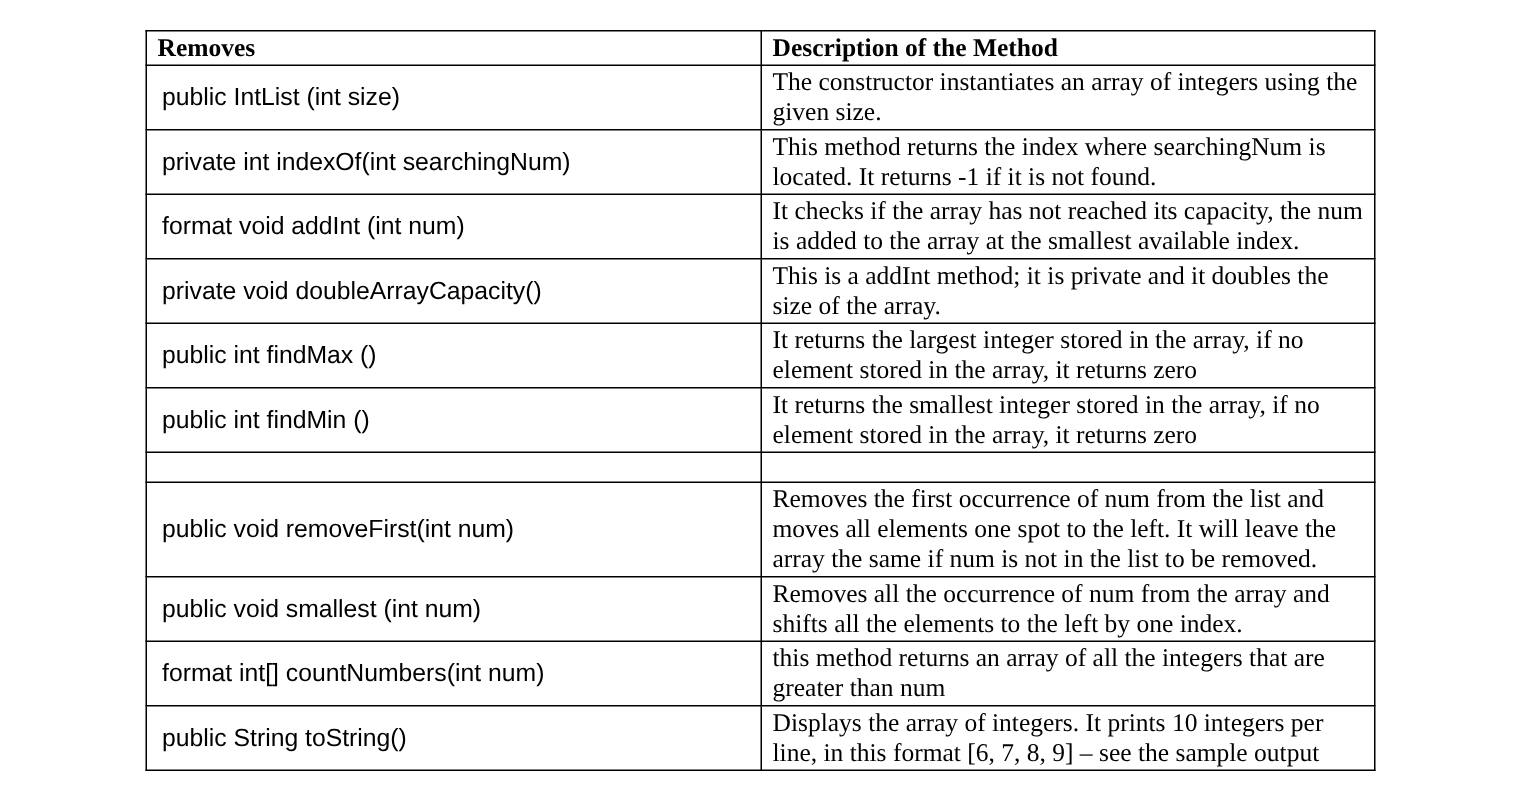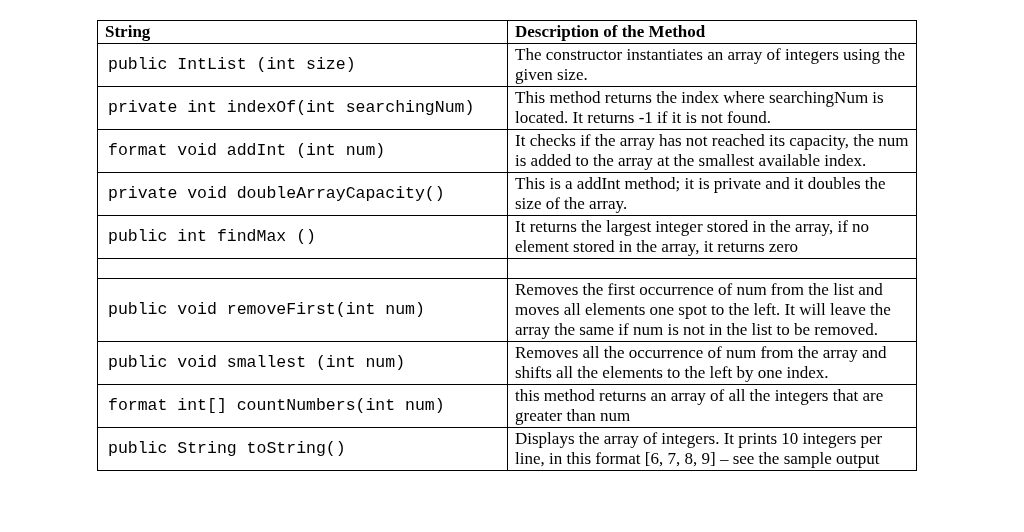--- a/index.html
+++ b/index.html
@@ -36,21 +36,21 @@
   table.methods th {
     font-family: "Liberation Serif", serif;
     font-weight: bold;
     font-size: 17px;
     line-height: 20px;
     text-align: left;
     padding: 1px 6px 1px 7px;
     height: 21px;
   }
   td.method-cell {
-    font-family: Liberation Mono, monospace;
+    font-family: Liberation Sans, sans-serif;
     font-size: 16.5px;
     line-height: 20px;
     vertical-align: middle;
     padding: 2px 4px 2px 10px;
     height: 20px;
     white-space: nowrap;
     overflow: hidden;
   }
   td.desc-cell {
     font-family: Liberation Serif, serif;
@@ -65,21 +65,21 @@
 <body>
 
 <div class="page">
   <table class="methods">
     <colgroup>
       <col class="c-method">
       <col class="c-desc">
     </colgroup>
     <thead>
       <tr>
-        <th>String</th>
+        <th>Removes</th>
         <th>Description of the Method</th>
       </tr>
     </thead>
     <tbody>
   <tr>
     <td class="method-cell">public IntList (int size)</td>
     <td class="desc-cell">The constructor instantiates an array of integers using the given size.</td>
   </tr>
 
   <tr>
@@ -95,20 +95,24 @@
   <tr>
     <td class="method-cell">private void doubleArrayCapacity()</td>
     <td class="desc-cell">This is a addInt method; it is private and it doubles the size of the array.</td>
   </tr>
 
   <tr>
     <td class="method-cell">public int findMax ()</td>
     <td class="desc-cell">It returns the largest integer stored in the array, if no element stored in the array, it returns zero</td>
   </tr>
 
+  <tr>
+    <td class="method-cell">public int findMin ()</td>
+    <td class="desc-cell">It returns the smallest integer stored in the array, if no element stored in the array, it returns zero</td>
+  </tr>
 
   <tr>
     <td class="method-cell"></td>
     <td class="desc-cell"></td>
   </tr>
 
   <tr>
     <td class="method-cell">public void removeFirst(int num)</td>
     <td class="desc-cell">Removes the first occurrence of num from the list and moves all elements one spot to the left. It will leave the array the same if num is not in the list to be removed.</td>
   </tr>

